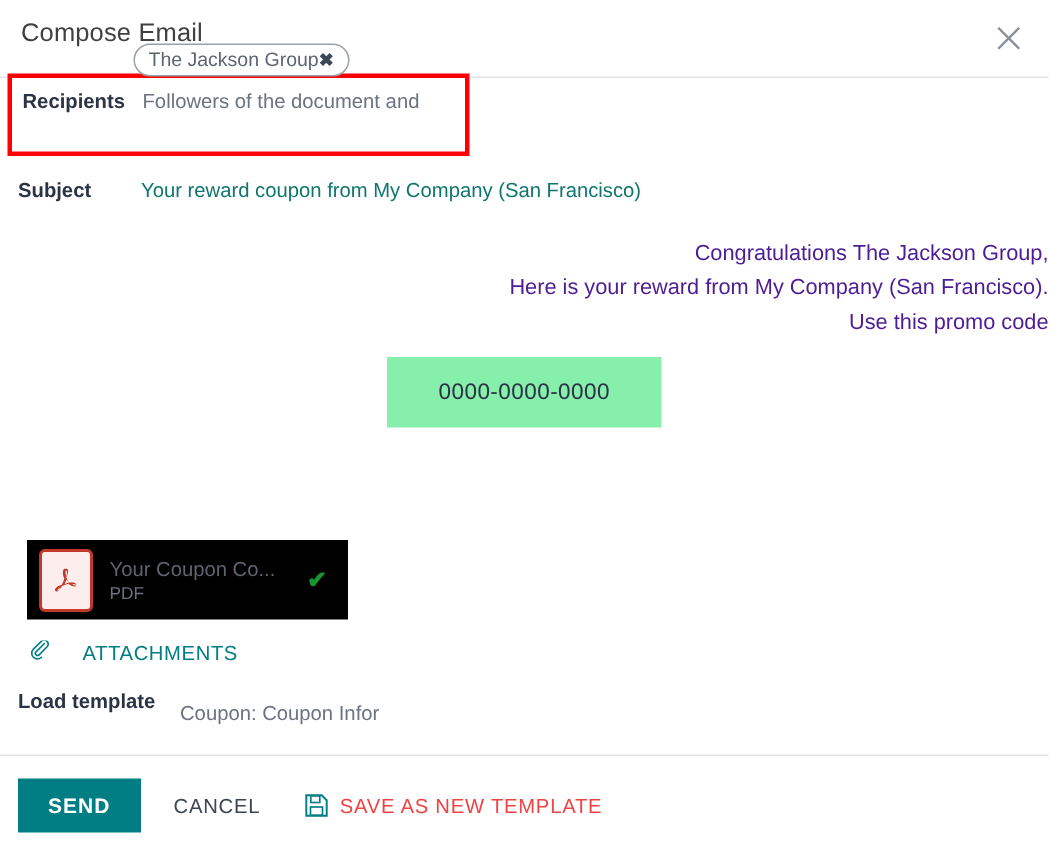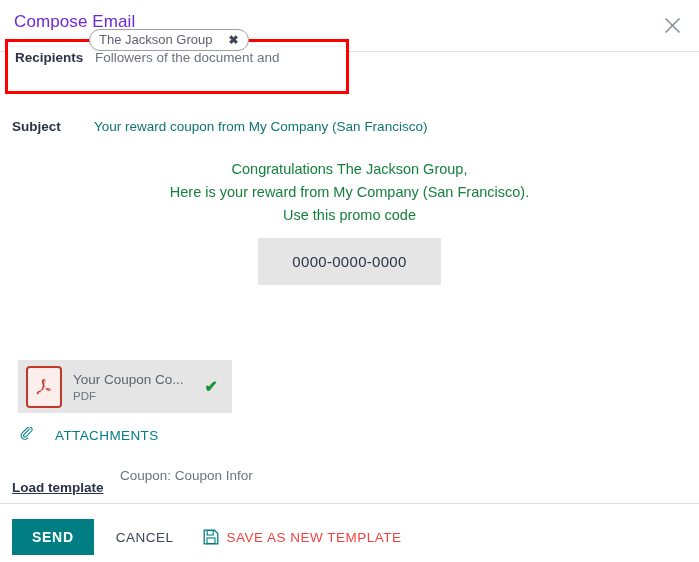--- a/index.html
+++ b/index.html
@@ -23,21 +23,21 @@
     width: 699px;
     height: 52px;
     border-bottom: 1px solid #dfe2e8;
     box-sizing: border-box;
   }
   .dialog-title {
     position: absolute;
     left: 14px;
     top: 12px;
     font-size: 17px;
-    color: #6d28d9;
+    color: #404040;
     letter-spacing: .1px;
     text-align: center;
   }
   .close-btn {
     position: absolute;
     right: 10px;
     top: 8px;
     width: 34px;
     height: 34px;
     display: flex;
@@ -45,22 +45,22 @@
     justify-content: center;
     cursor: pointer;
     color: #8a8f98;
   }
   .close-btn svg { display:block; }
 
   
   .recipients-row {
     position: absolute;
     left: 5px;
-    top: 39px;
-    width: 344px;
+    top: 49px;
+    width: 308px;
     height: 55px;
     border: 3px solid #ff0000;
     box-sizing: border-box;
     background: #ffffff;
   }
   .field-label {
     position: absolute;
     font-size: 13.5px;
     font-weight: bold;
     color: #2b3445;
@@ -76,21 +76,21 @@
     font-size: 13.5px;
     color: #6b7280;
     white-space: nowrap;
   }
   .tag-pill {
     position: absolute;
     left: 89px;
     top: 29px;
     display: inline-flex;
     align-items: center;
-    gap: 16px;
+    gap: 0;
     border: 1px solid #9aa0a8;
     border-radius: 11px;
     padding: 2px 9px 3px 9px;
     font-size: 13px;
     color: #5b6470;
     background: #ffffff;
     cursor: pointer;
     white-space: nowrap;
   }
   .tag-remove {
@@ -118,46 +118,47 @@
   
   .email-body {
     position: absolute;
     left: 0;
     top: 158px;
     width: 699px;
     text-align: center;
   }
   .body-line {
     font-size: 14.5px;
-    color: #15803d;
+    color: #4c1d95;
     line-height: 23px;
+    text-align: right;
   }
   .promo-box {
     display: inline-block;
     margin-top: 11px;
-    background: #e5e5e5;
+    background: #86efac;
     padding: 15px 34px;
     font-size: 15px;
     color: #2b3445;
     letter-spacing: .3px;
   }
   .thank-you {
     margin-top: 25px;
     font-size: 14.5px;
     color: #4b5563;
   }
 
   
   .attachment-chip {
     position: absolute;
     left: 18px;
     top: 360px;
     width: 214px;
     height: 53px;
-    background: #e5e5e5;
+    background: #000000;
     display: flex;
     align-items: center;
     box-sizing: border-box;
     cursor: pointer;
   }
   .pdf-icon {
     width: 32px;
     height: 38px;
     margin-left: 8px;
     border: 2px solid #c0392b;
@@ -202,22 +203,21 @@
     gap: 22px;
     color: #017e84;
     font-size: 13.5px;
     letter-spacing: .4px;
     cursor: pointer;
   }
 
   
   .load-template-label {
     left: 12px;
-    top: 480px;
-    text-decoration: underline;
+    top: 460px;
   }
   .load-template-value {
     position: absolute;
     left: 120px;
     top: 468px;
     font-size: 13.5px;
     color: #6b7280;
     width: 166px;
     overflow: hidden;
     white-space: nowrap;

